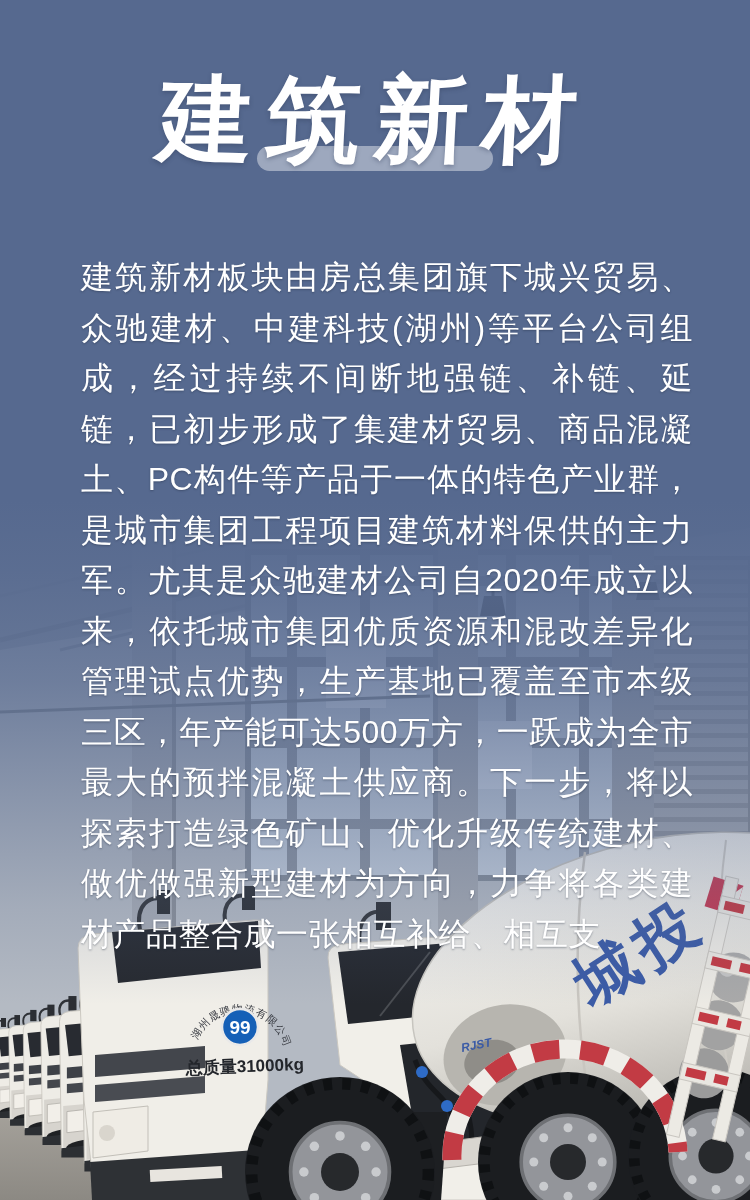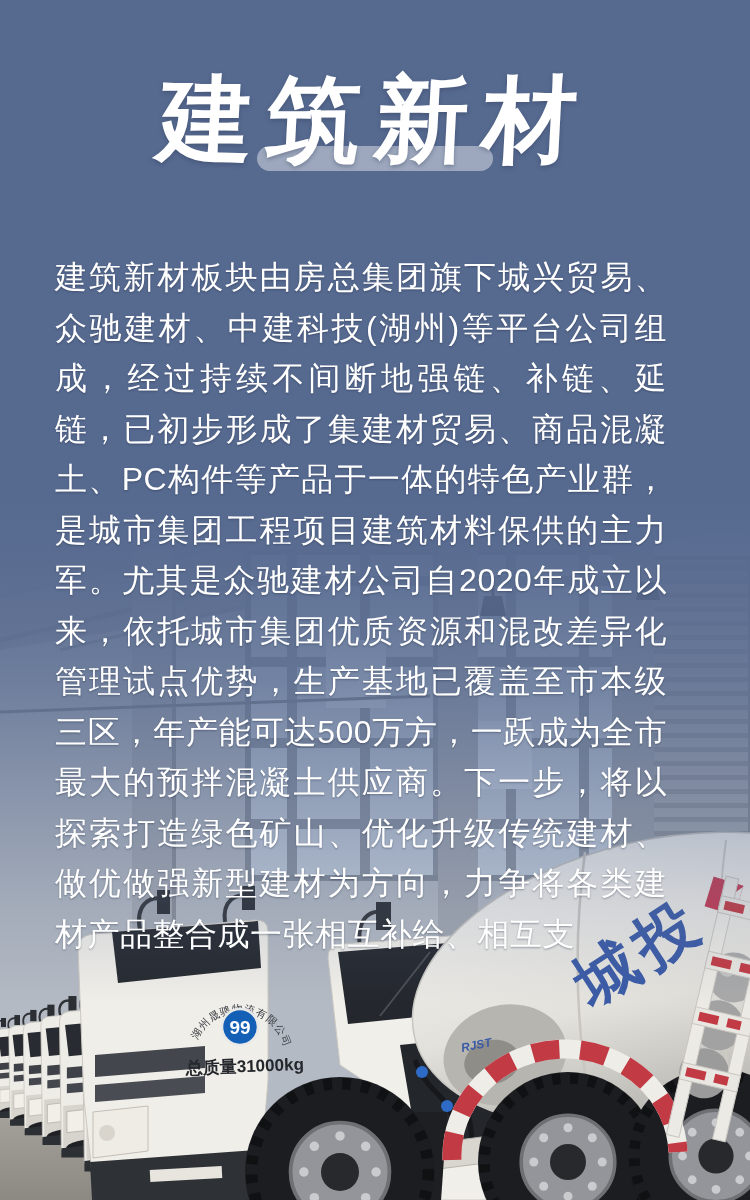--- a/index.html
+++ b/index.html
@@ -16,21 +16,21 @@
   }
   .title{
     position:absolute;top:66px;left:0;width:750px;margin:0;
     text-align:center;font-size:94px;line-height:108px;font-weight:bold;
     color:#ffffff;letter-spacing:14px;margin-right:-14px;
     text-shadow:0 2px 4px rgba(40,52,80,0.35);
     transform:skewX(-3deg);
   }
   
   .article{
-    position:absolute;top:252px;left:55px;width:612px;z-index:5;
+    position:absolute;top:252px;left:81px;width:612px;z-index:5;
   }
   .article p{
     margin:0;color:#ffffff;font-size:32px;line-height:50.5px;
     text-align:justify;letter-spacing:0.5px;
     text-shadow:0 1px 2px rgba(30,40,60,0.4);
     word-break:break-all;
   }
   
   .photo{position:absolute;left:0;top:500px;width:750px;height:700px;z-index:1;}
   .photo svg{display:block;}

